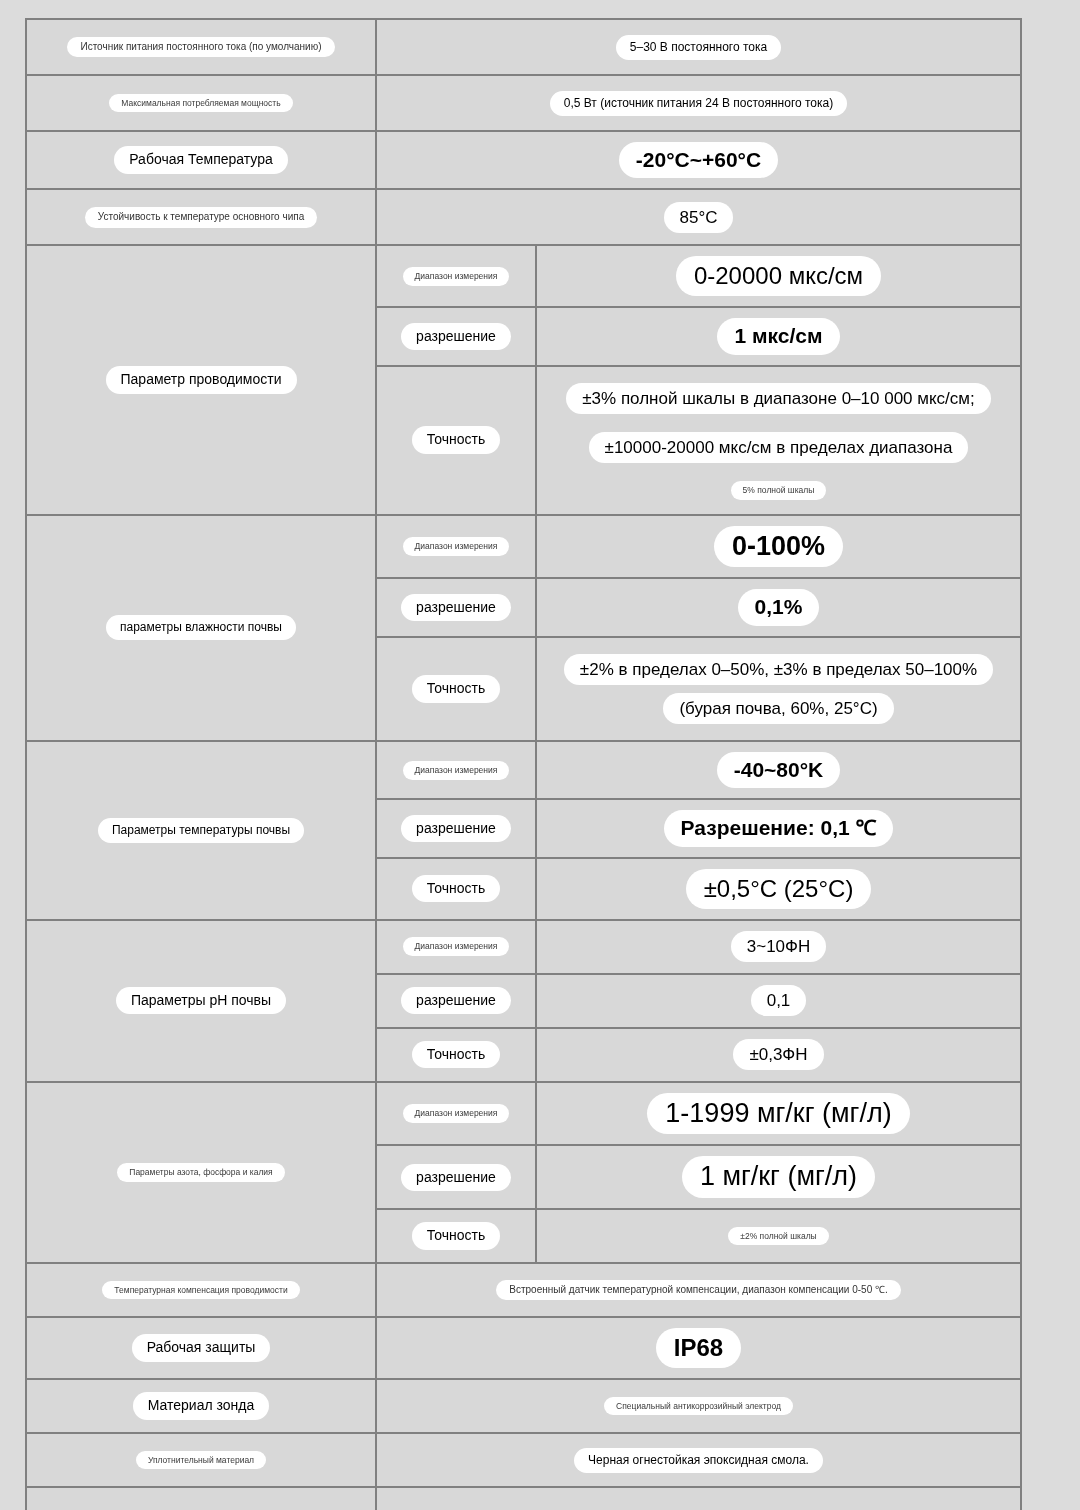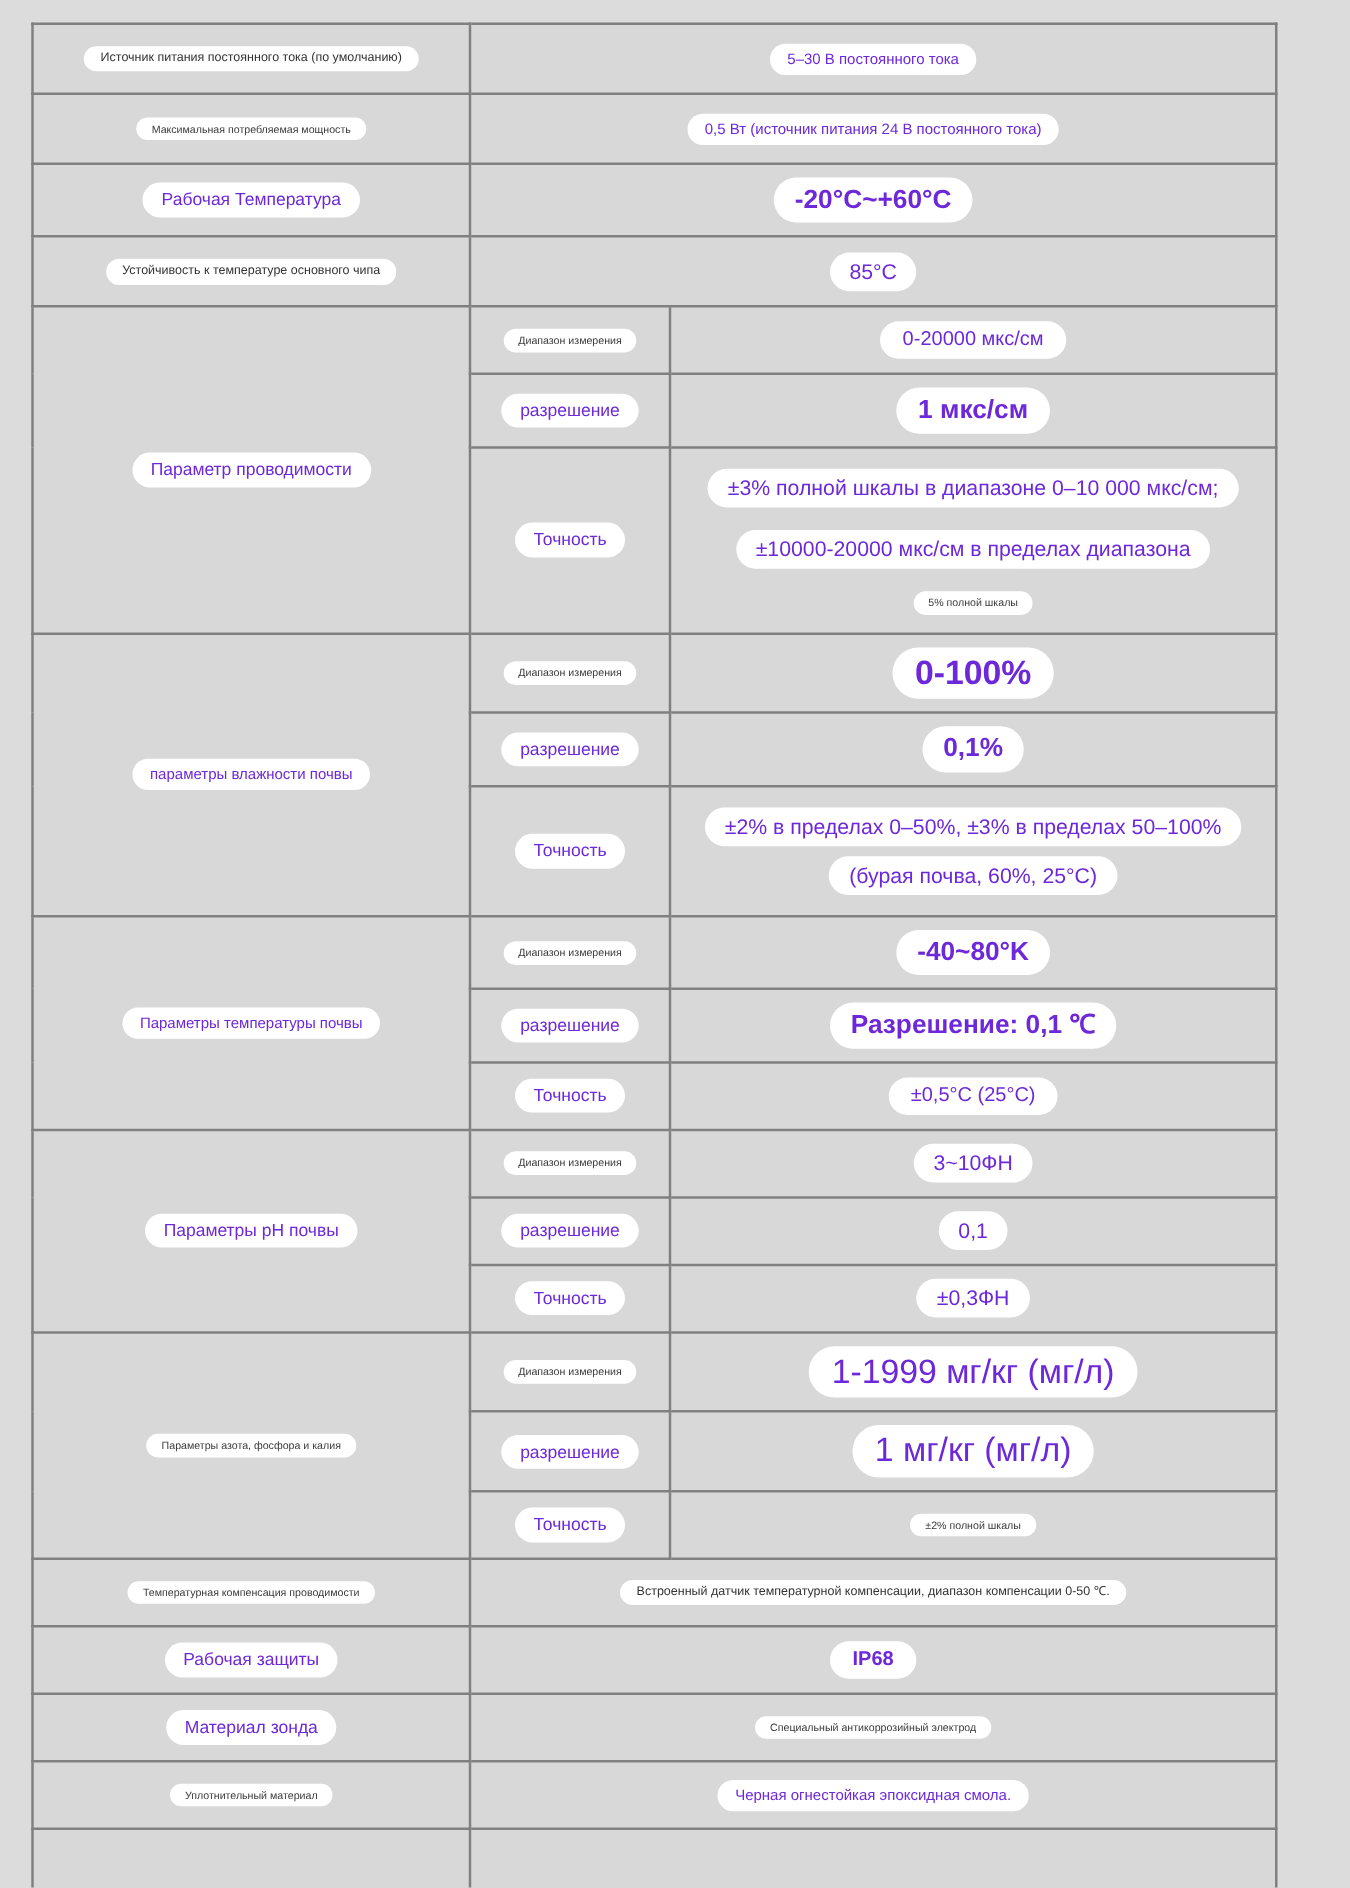--- a/index.html
+++ b/index.html
@@ -55,31 +55,31 @@
   }
 
   
   .pill {
     display: inline-block;
     background: #ffffff;
     border-radius: 999px;
     padding: 5px 16px;
     line-height: 1.25;
     white-space: nowrap;
-    color: #6d28d9;
+    color: #000000;
   }
 
   
   .s-xxs { font-size: 8.5px;  padding: 4px 12px; color: #3a3a3a; }
   .s-xs  { font-size: 10px;   padding: 4px 13px; color: #333333; }
   .s-sm  { font-size: 12px;   padding: 5px 14px; }
   .s-md  { font-size: 14px;   padding: 5px 15px; }
   .s-lg  { font-size: 17px;   padding: 5px 16px; }
   .s-xl  { font-size: 21px;   padding: 5px 17px; font-weight: bold; }
-  .s-xxl { font-size: 16px;   padding: 5px 18px; }
+  .s-xxl { font-size: 24px;   padding: 5px 18px; }
   .s-3xl { font-size: 27px;   padding: 4px 18px; }
 
   .bold { font-weight: bold; }
 
   
   .h-sm  { height: 52px; }
   .h-md  { height: 54px; }
 
   .group-label-cell .cellwrap { min-height: 100%; }
 </style>

